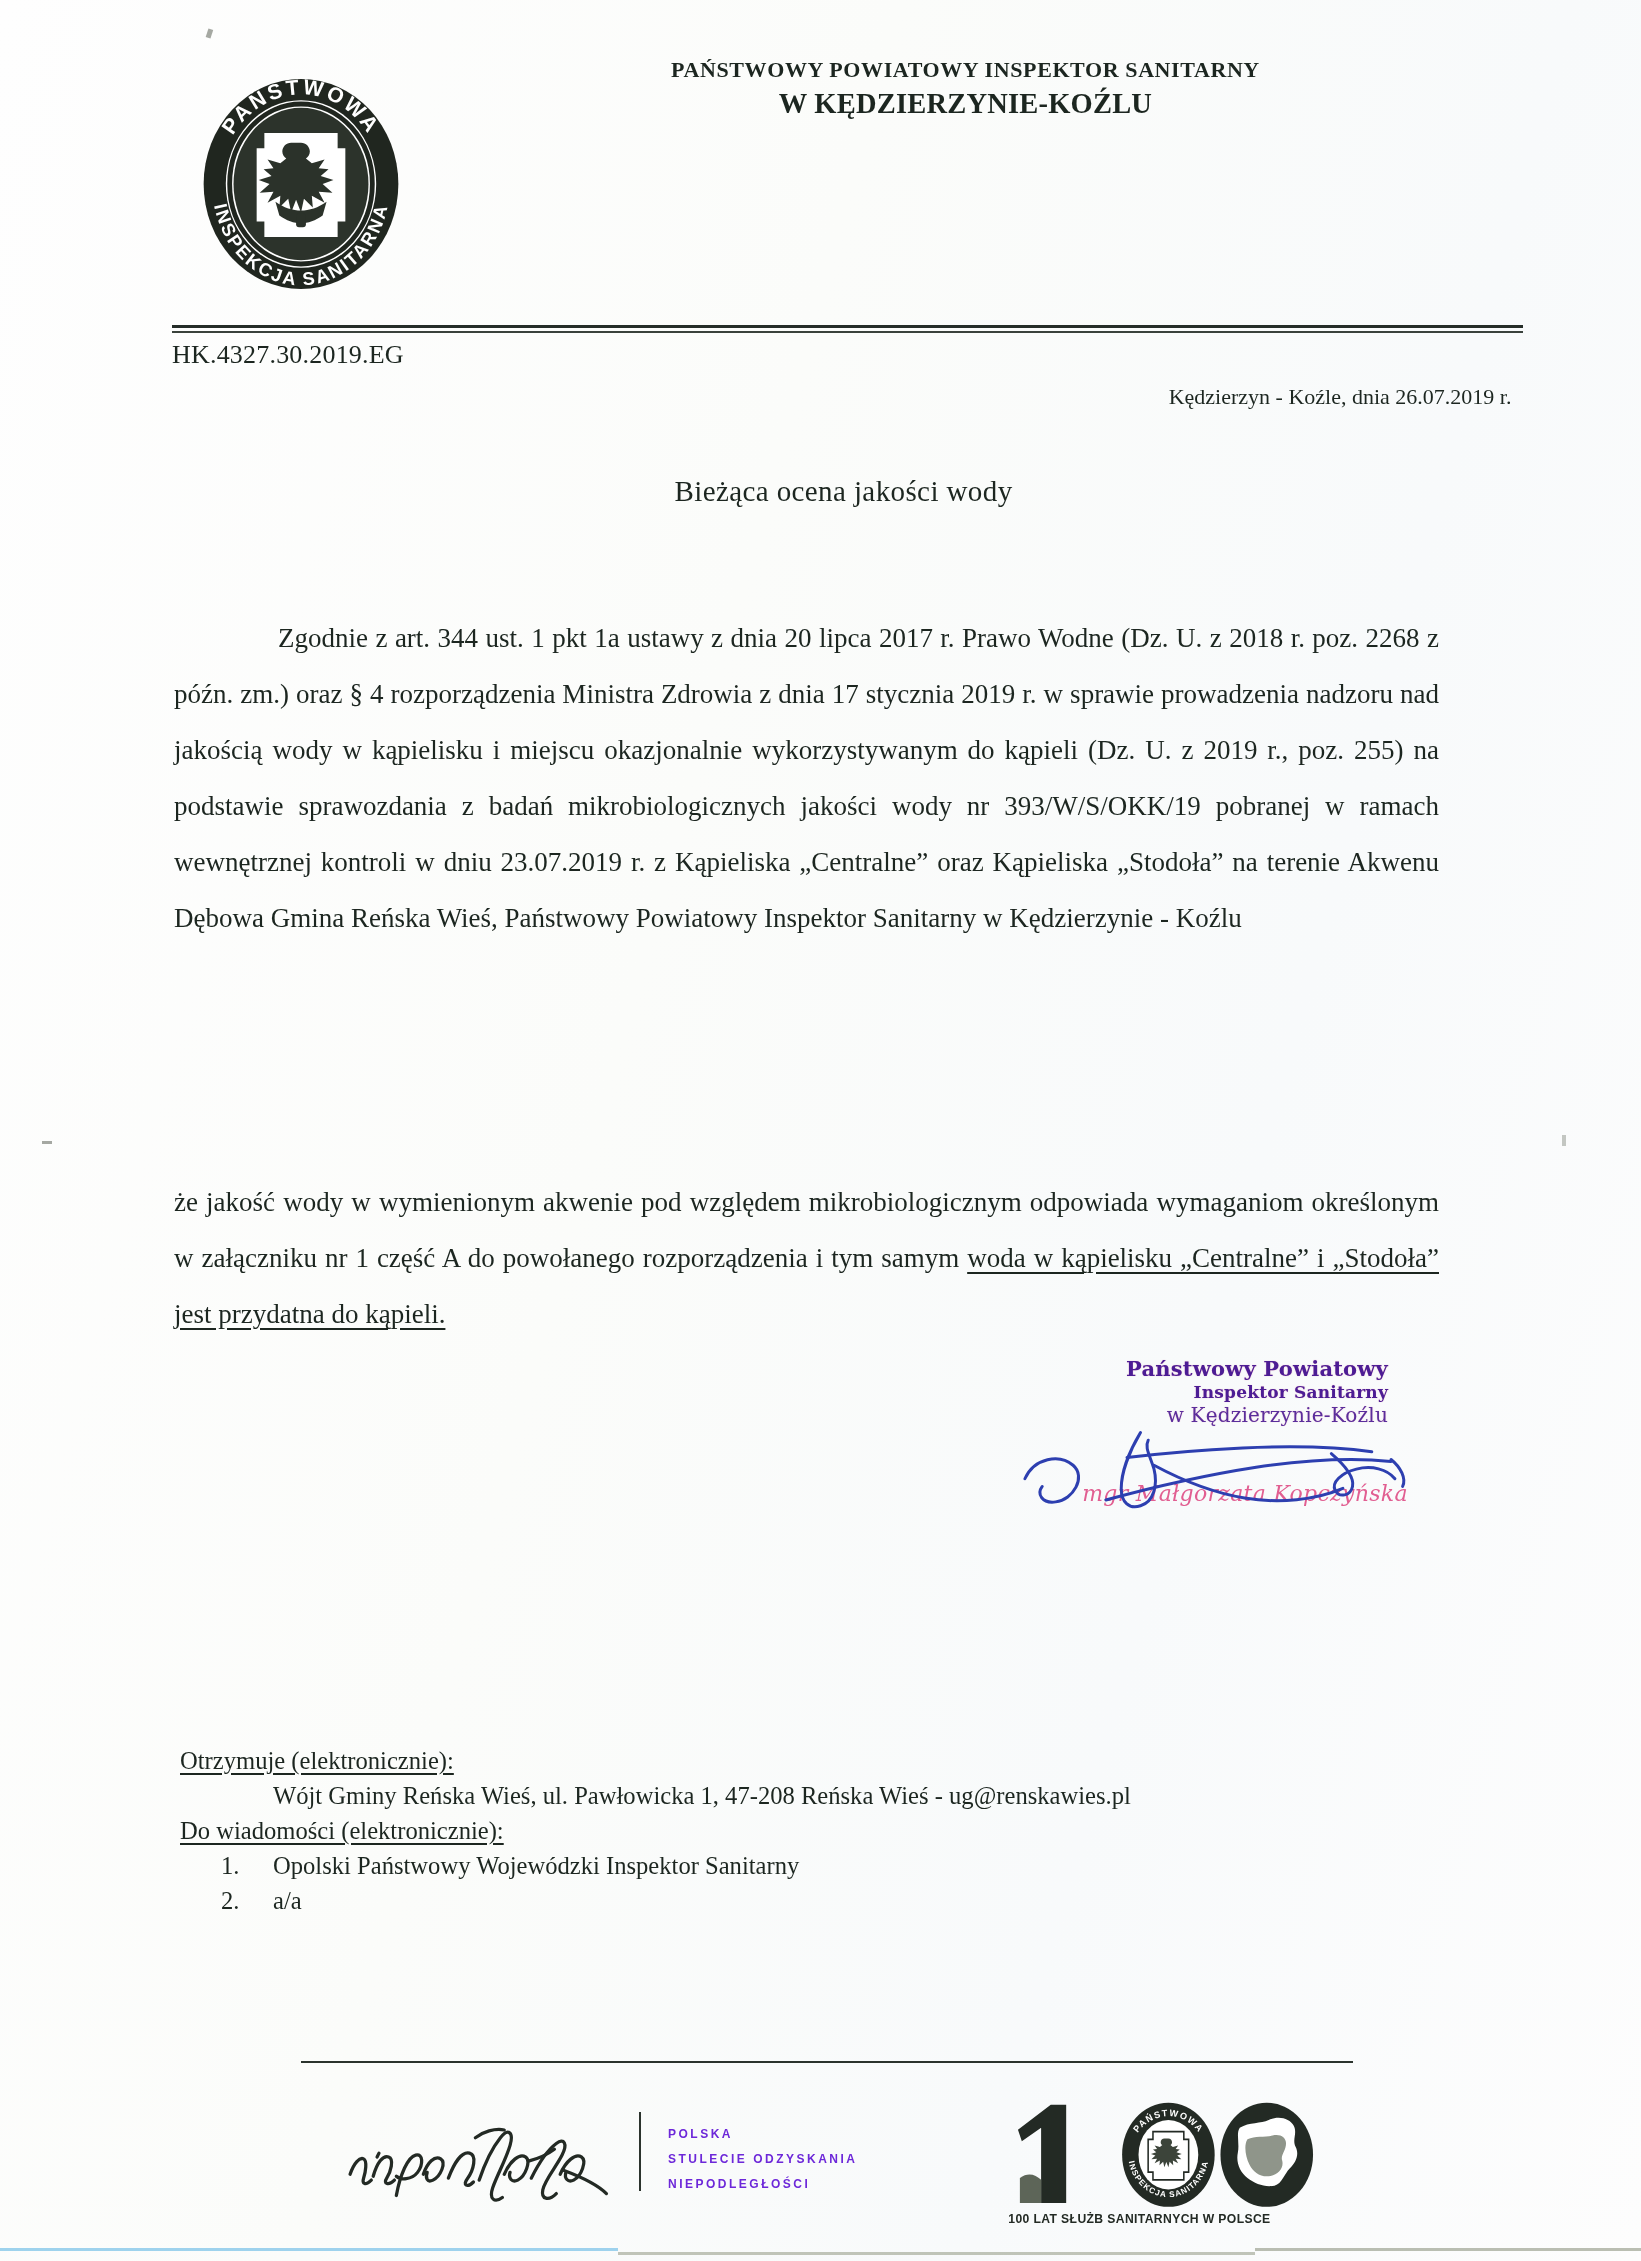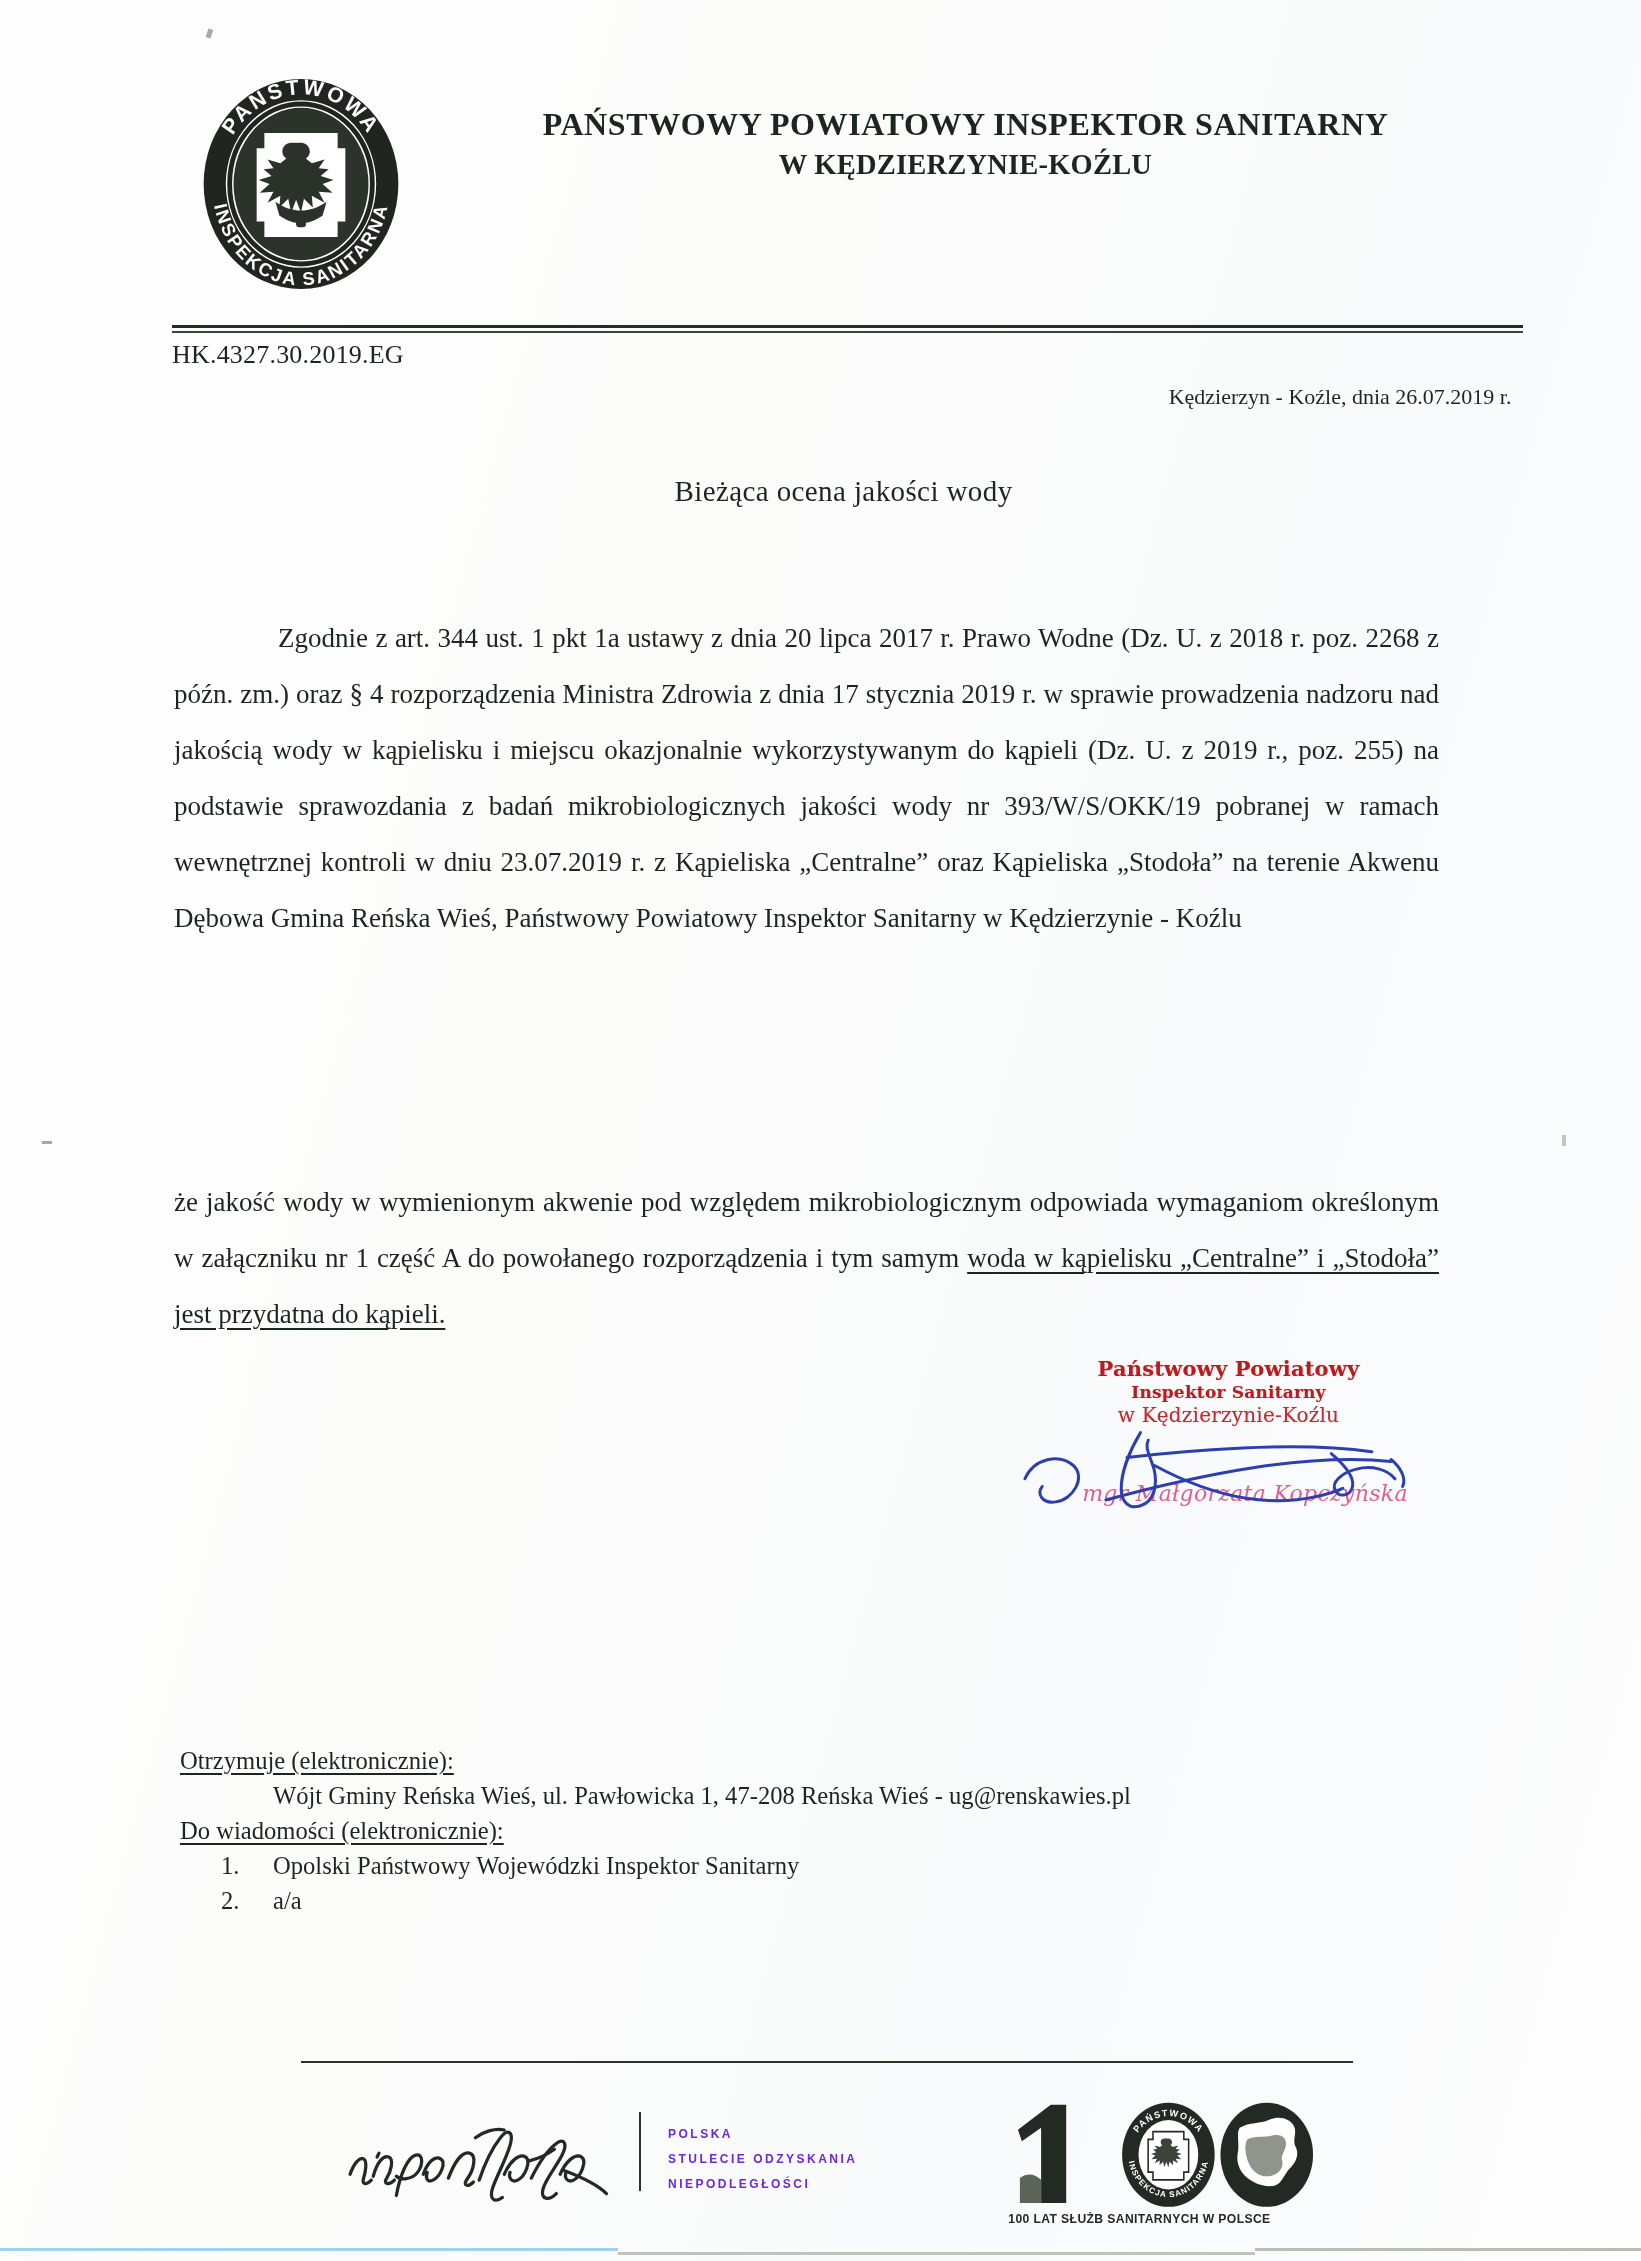--- a/index.html
+++ b/index.html
@@ -47,25 +47,24 @@
 
   .org-block {
     position: absolute;
     left: 406px;
     right: 116px;
     top: 0;
     text-align: center;
   }
   .org-line1 {
     font-weight: bold;
-    font-size: 32px;
+    font-size: 22px;
     letter-spacing: 0.6px;
     line-height: 1.28;
     white-space: nowrap;
-    margin-top: 48px;
   }
   .org-line2 {
     font-weight: bold;
     font-size: 28.5px;
     letter-spacing: 0.2px;
     line-height: 1.28;
     margin-top: 1.9px;
   }
   .org-addr {
     font-size: 25px;
@@ -166,22 +165,22 @@
     left: 1023px;
     top: 1344px;
     width: 406px;
     height: 174px;
   }
   .stamp-text {
     position: absolute;
     left: 46px;
     top: 11.6px;
     width: 319px;
-    text-align: center;
-    color: #b91c1c;
+    text-align: right;
+    color: #4c1d95;
     font-family: "DejaVu Serif", serif;
     font-weight: bold;
     line-height: 1.26;
     letter-spacing: 0.2px;
     text-shadow: 0 0 1px rgba(224,86,140,0.5);
   }
   .stamp-l1 { font-size: 21px; }
   .stamp-l2 { font-size: 17px; }
   .stamp-l3 { font-size: 20px; font-weight: normal; opacity: .92; }
   .stamp-name {

